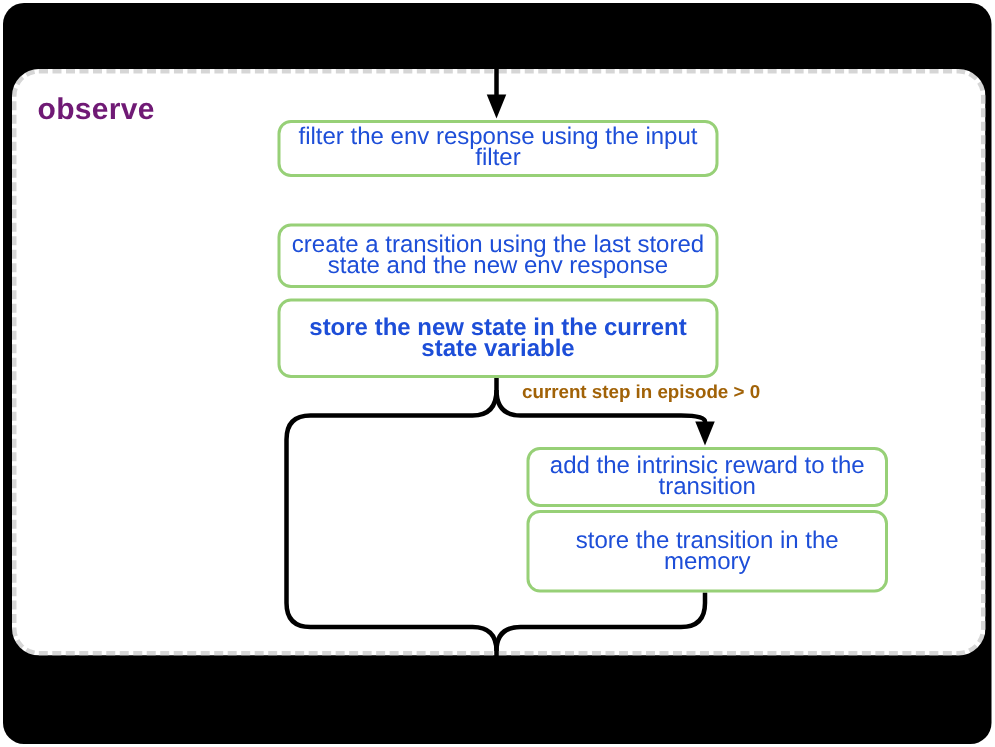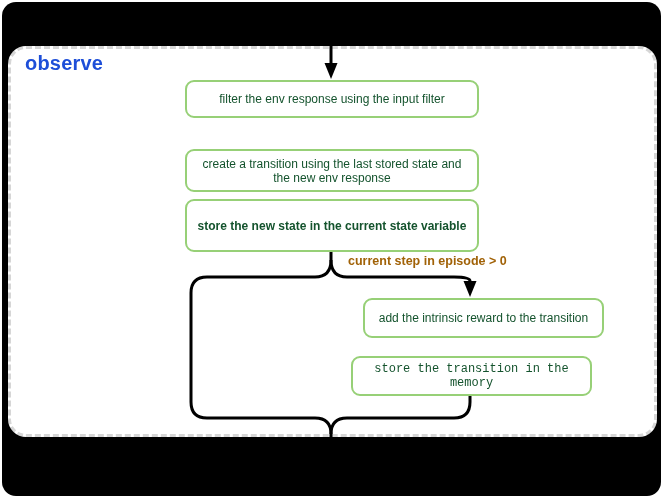--- a/index.html
+++ b/index.html
@@ -29,54 +29,54 @@
     left: 8px; top: 46px;
     width: 649px; height: 391px;
     box-sizing: border-box;
     background: #ffffff;
     border: 3.5px dashed #d6d6d6;
     border-radius: 18px;
     z-index: 1;
   }
   .group-title {
     position: absolute;
-    left: 25px; top: 52px;
+    left: 25px; top: 62px;
     font-size: 20px;
     font-weight: bold;
-    color: #1d4ed8;
+    color: #701a75;
     z-index: 3;
     letter-spacing: 0.2px;
   }
   .connectors {
     position: absolute;
     left: 0; top: 0;
     z-index: 2;
     pointer-events: none;
   }
   .node {
     position: absolute;
     box-sizing: border-box;
     background: #ffffff;
     border: 2.5px solid #97d077;
     border-radius: 9px;
     display: flex;
     align-items: center;
     justify-content: center;
     text-align: center;
-    font-size: 12px;
+    font-size: 16px;
     line-height: 14px;
-    color: #14532d;
+    color: #1d4ed8;
     z-index: 3;
     padding: 2px 6px;
   }
   .node-1 { left: 185px; top: 80px;  width: 294px; height: 38px; }
   .node-2 { left: 185px; top: 137px; width: 294px; height: 43px; margin-top: 12px; }
   .node-3 { left: 185px; top: 199px; width: 294px; height: 53px; font-weight: bold; }
-  .node-4 { left: 363px; top: 298px; width: 241px; height: 40px; }
-  .node-5 { left: 351px; top: 356px; width: 241px; height: 40px; font-family: Liberation Mono, monospace; }
+  .node-4 { left: 351px; top: 298px; width: 241px; height: 40px; }
+  .node-5 { left: 351px; top: 340px; width: 241px; height: 55px; }
   .condition-label {
     position: absolute;
     left: 348px; top: 254px;
     font-size: 12.5px;
     font-weight: bold;
     color: #a16207;
     z-index: 3;
     white-space: nowrap;
   }
 </style>

